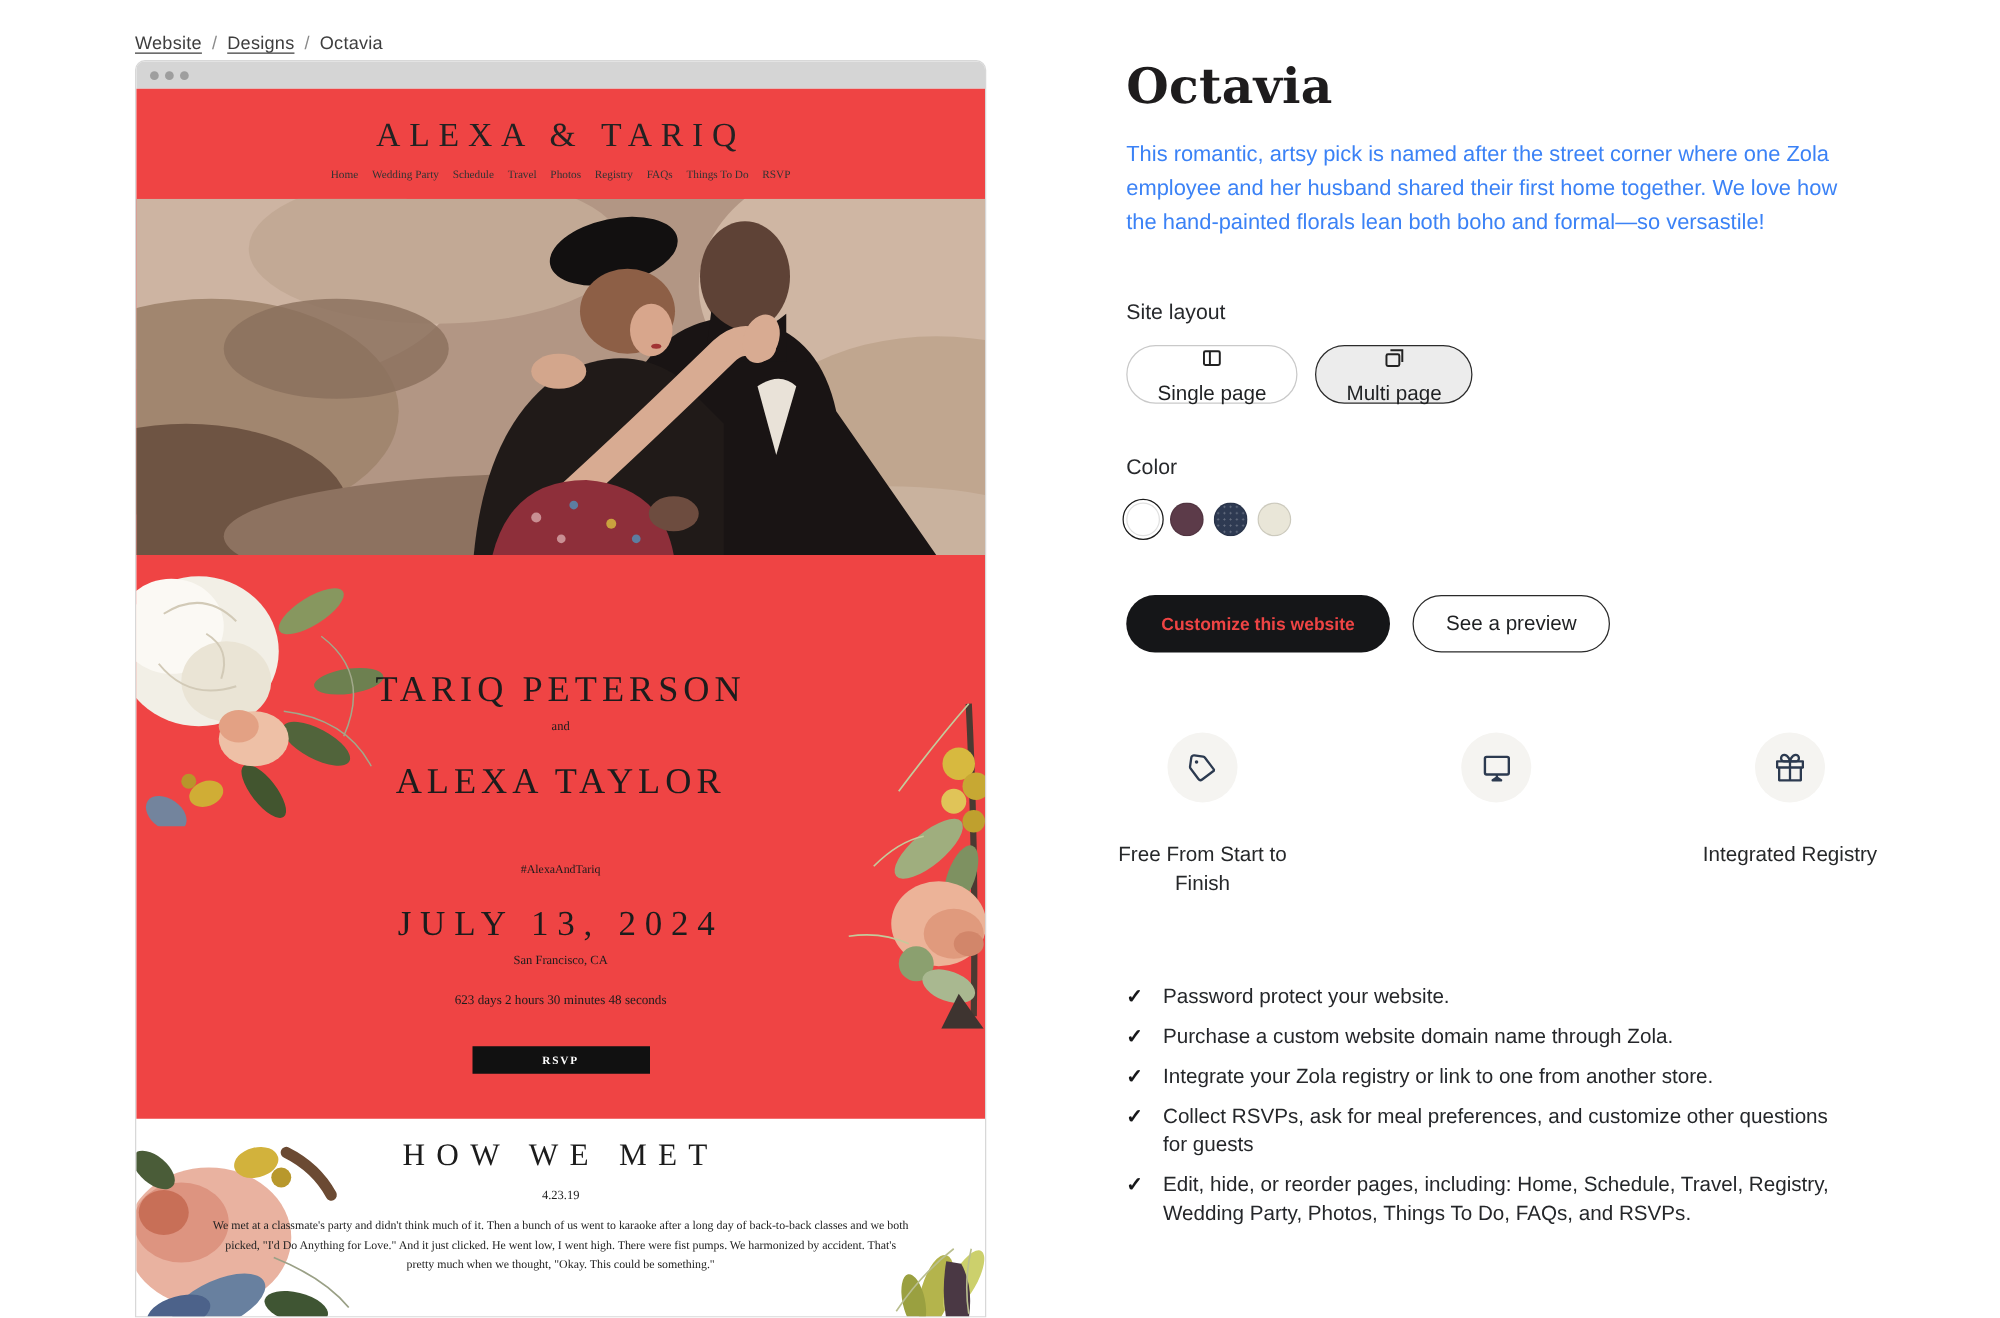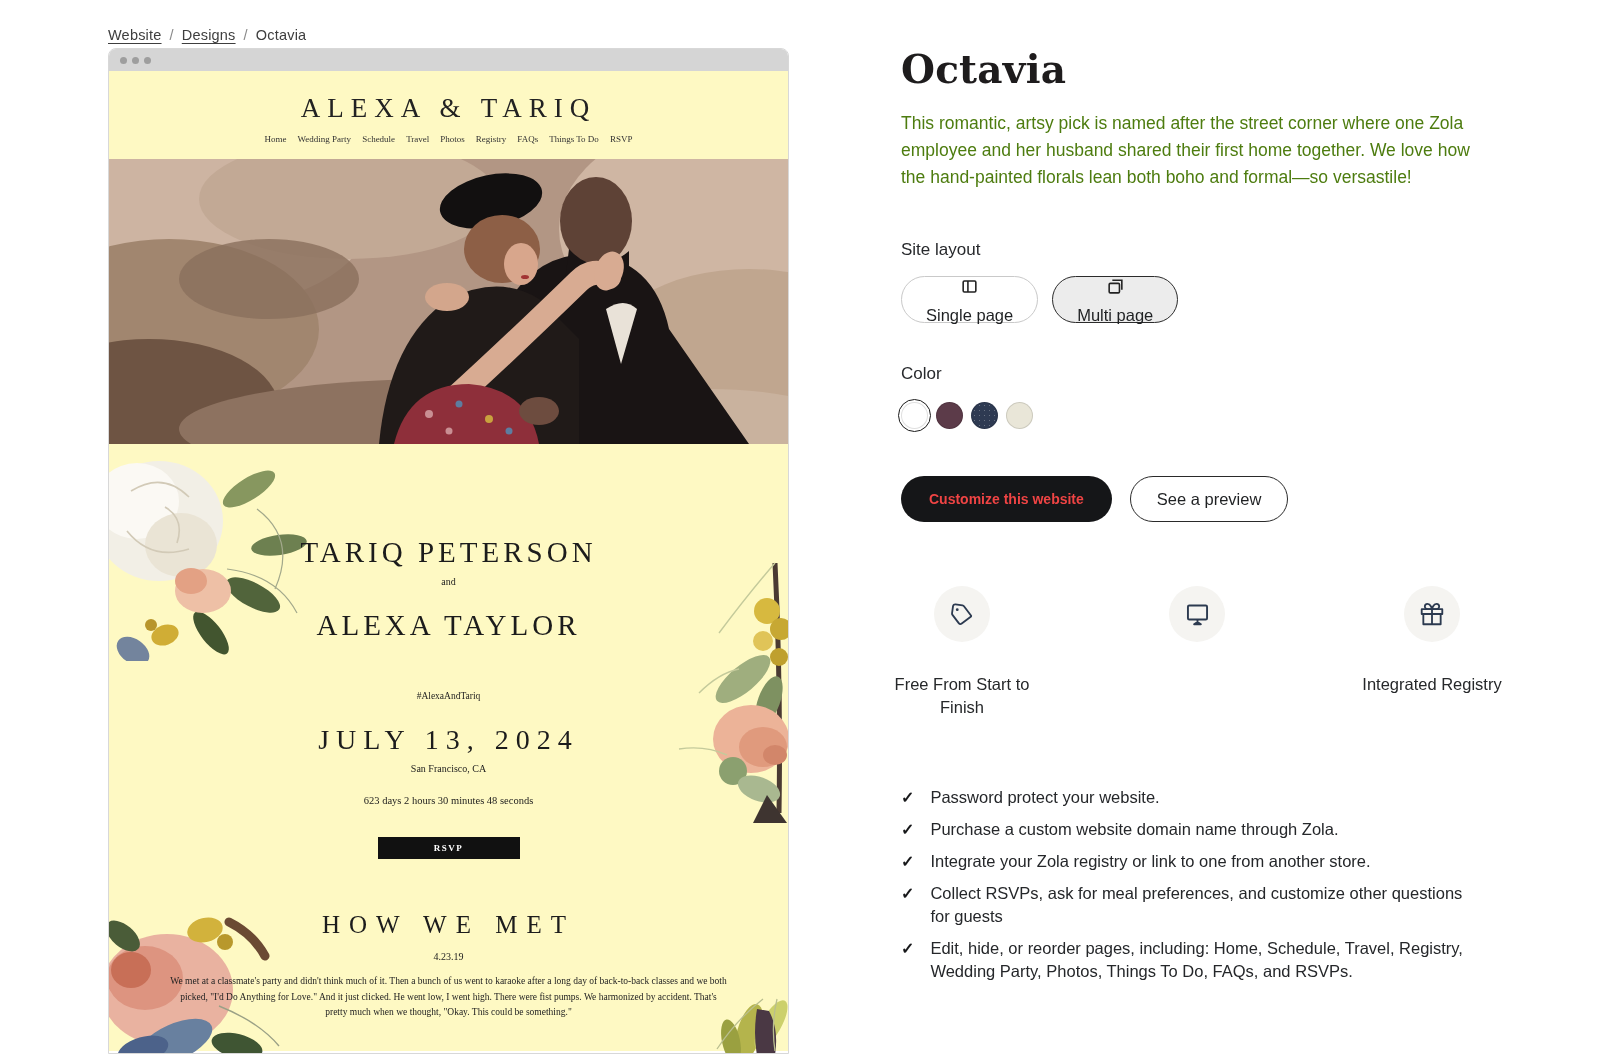--- a/index.html
+++ b/index.html
@@ -11,21 +11,21 @@
   .breadcrumb { position:absolute; left:108px; top:7px; font-size:14.5px; color:#3e3e3e;
                 letter-spacing:.2px; display:flex; gap:8px; align-items:center;margin-top:20px; }
   .breadcrumb a { color:#3e3e3e; text-decoration:underline; text-underline-offset:3px; cursor:pointer; }
   .crumb-sep { color:#8a8a8a; }
 
   
   .mockup { position:absolute; left:108px; top:48px; width:681px; height:1006px;
             border:1px solid #d8d8d8; border-radius:8px 8px 0 0; background:#fff; overflow:hidden; }
   .chrome { height:22px; background:#d5d5d5; display:flex; align-items:center; padding-left:11px; gap:5px; }
   .chrome .dot { width:7px; height:7px; border-radius:50%; background:#9e9e9e; }
-  .site { position:relative; height:980px; background:#fef9c3;
+  .site { position:relative; height:824px; background:#ef4444;
           font-family:"Liberation Serif", serif; color:#1c1c1c; }
   .site .abs { position:absolute; left:0; right:0; text-align:center; }
   .site-title { top:22px; font-size:27px; letter-spacing:7px; color:#222; }
   .site-nav { top:63px; font-size:9px; color:#333; display:flex; justify-content:center; gap:11px; }
   .hero { position:absolute; top:88px; left:0; width:679px; height:285px; overflow:hidden; }
   .name-1 { top:465px; font-size:29px; letter-spacing:4px; }
   .name-joiner { top:505px; font-size:10px; }
   .name-2 { top:538px; font-size:29px; letter-spacing:4px; }
   .hashtag { top:620px; font-size:9.5px; }
   .wed-date { top:653px; font-size:28px; letter-spacing:7px; }
@@ -40,21 +40,21 @@
   .story-body { top:903px; left:60px !important; right:60px !important;
                 font-size:9.5px; line-height:15.5px; color:#222; }
   .floral { position:absolute; z-index:0; pointer-events:none; }
   .site .abs, .rsvp-btn { z-index:1; }
 
   
   .details { position:absolute; left:901px; top:0; width:640px; height:1054px; }
   .d-abs { position:absolute; }
   .d-title { top:46px; font-family:"DejaVu Serif", serif; font-weight:800;
              font-size:39px; color:#1e1c1d; letter-spacing:.2px; }
-  .d-desc { top:110px; width:586px; font-size:17.5px; line-height:27px; color:#4d7c0f; }
+  .d-desc { top:110px; width:586px; font-size:17.5px; line-height:27px; color:#3b82f6; }
   .d-label { font-size:17px; color:#27292c; }
   .lab-layout { top:240px; }
   .layout-row { top:276px; display:flex; gap:14px; }
   .pill-opt { height:47px; border-radius:24px; display:flex; align-items:center; gap:10px;
               padding:0 24px; font-size:16.5px; color:#1f2123; background:#fff;
               border:1px solid #c9c9c9; cursor:pointer;flex-direction:column; }
   .pill-opt.selected { background:#ececec; border:1.5px solid #2b2b2b; }
   .lab-color { top:364px; }
   .swatch-row { top:402px; display:flex; gap:8px; align-items:center; }
   .swatch { width:27px; height:27px; border-radius:50%; border:1px solid rgba(0,0,0,.12); cursor:pointer; }

